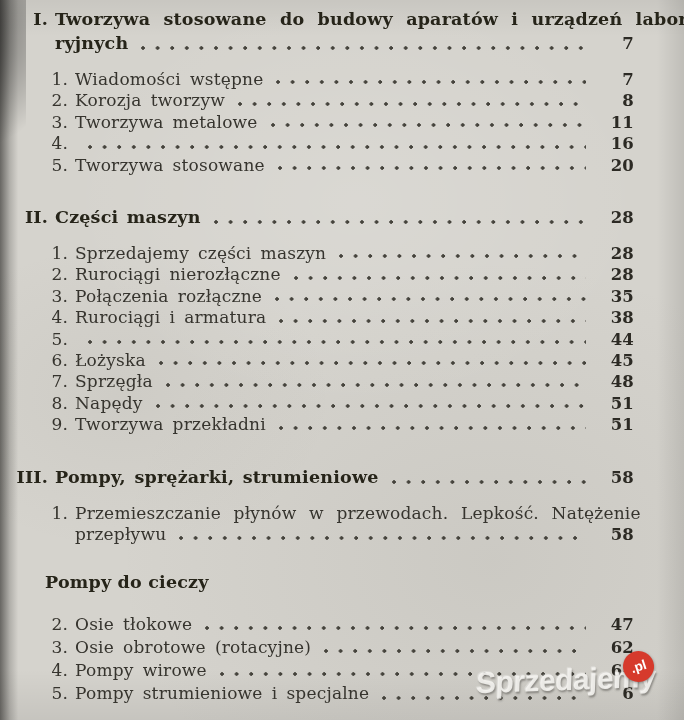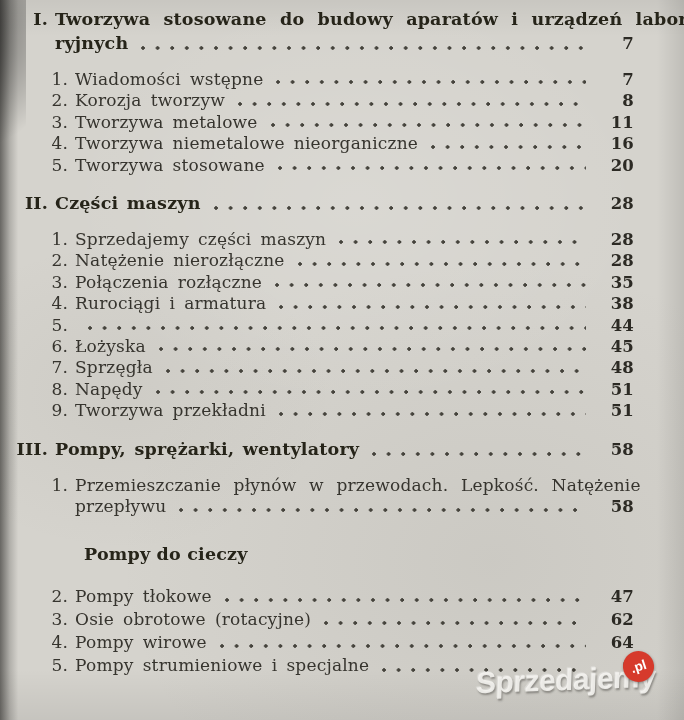--- a/index.html
+++ b/index.html
@@ -49,23 +49,23 @@
 
   .leader {
     flex:1 1 20px; align-self:stretch; margin:0 8px 0 13px; min-width:18px;
     background-image:radial-gradient(circle at 2px 2px, #45433c 1.5px, rgba(69,67,60,0) 2px);
     background-size:14.6px 4px; background-repeat:repeat-x;
     background-position:0 calc(100% - 6px);
   }
   .pagecol { flex:0 0 40px; text-align:right; font-weight:bold; font-size:16.5px; color:#2c2a24; }
 
   
-  .gap-section    { margin-top:15px; }
+  .gap-section    { margin-top:29px; }
   .gap-first-item { margin-top:13px; }
-  .gap-sub        { margin-top:25px;padding-left:39px; }
+  .gap-sub        { margin-top:25px; }
   .gap-after-sub  { margin-top:20px; }
 
   
   .watermark { position:absolute; z-index:4; left:476px; top:663px; pointer-events:none; }
   .wm-text {
     display:inline-block;
     font-family:"Liberation Sans","DejaVu Sans",sans-serif;
     font-weight:bold; font-size:30px; letter-spacing:-0.5px;
     color:rgba(246,245,241,0.88);
     transform:rotate(-2deg) skewX(-4deg);
@@ -111,21 +111,20 @@
         <span class="pagecol">8</span>
       </div>
       <div class="row item">
         <span class="labelcol">3.</span>
         <span class="text">Tworzywa metalowe</span>
         <span class="leader"></span>
         <span class="pagecol">11</span>
       </div>
       <div class="row item">
         <span class="labelcol">4.</span>
-        <span class="text">Tworzywa niemetalowe nieorganiczne</span>
         <span class="leader"></span>
         <span class="pagecol">16</span>
       </div>
       <div class="row item">
         <span class="labelcol">5.</span>
         <span class="text">Tworzywa stosowane</span>
         <span class="leader"></span>
         <span class="pagecol">20</span>
       </div>
       <div class="row section gap-section">
@@ -135,21 +134,21 @@
         <span class="pagecol">28</span>
       </div>
       <div class="row item gap-first-item">
         <span class="labelcol">1.</span>
         <span class="text">Sprzedajemy części maszyn</span>
         <span class="leader"></span>
         <span class="pagecol">28</span>
       </div>
       <div class="row item">
         <span class="labelcol">2.</span>
-        <span class="text">Natężenie nierozłączne</span>
+        <span class="text">Rurociągi nierozłączne</span>
         <span class="leader"></span>
         <span class="pagecol">28</span>
       </div>
       <div class="row item">
         <span class="labelcol">3.</span>
         <span class="text">Połączenia rozłączne</span>
         <span class="leader"></span>
         <span class="pagecol">35</span>
       </div>
       <div class="row item">
@@ -182,41 +181,41 @@
         <span class="pagecol">51</span>
       </div>
       <div class="row item">
         <span class="labelcol">9.</span>
         <span class="text">Tworzywa przekładni</span>
         <span class="leader"></span>
         <span class="pagecol">51</span>
       </div>
       <div class="row section gap-section">
         <span class="labelcol">III.</span>
-        <span class="text">Pompy, sprężarki, wentylatory</span>
+        <span class="text">Pompy, sprężarki, strumieniowe</span>
         <span class="leader"></span>
         <span class="pagecol">58</span>
       </div>
       <div class="row item gap-first-item">
         <span class="labelcol">1.</span>
         <span class="text spread">Przemieszczanie płynów w przewodach. Lepkość. Natężenie</span>
       </div>
       <div class="row item">
         <span class="labelcol"></span>
         <span class="text">przepływu</span>
         <span class="leader"></span>
         <span class="pagecol">58</span>
       </div>
       <div class="row sub gap-sub">
         <span class="labelcol"></span>
         <span class="text">Pompy do cieczy</span>
       </div>
       <div class="row item grp2 gap-after-sub">
         <span class="labelcol">2.</span>
-        <span class="text">Pompy tłokowe</span>
+        <span class="text">Osie tłokowe</span>
         <span class="leader"></span>
         <span class="pagecol">47</span>
       </div>
       <div class="row item grp2">
         <span class="labelcol">3.</span>
         <span class="text">Osie obrotowe (rotacyjne)</span>
         <span class="leader"></span>
         <span class="pagecol">62</span>
       </div>
       <div class="row item grp2">

